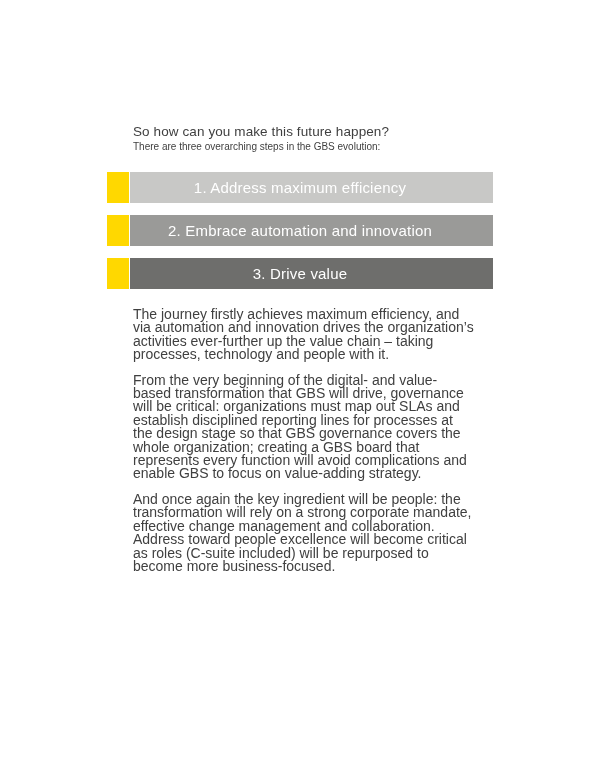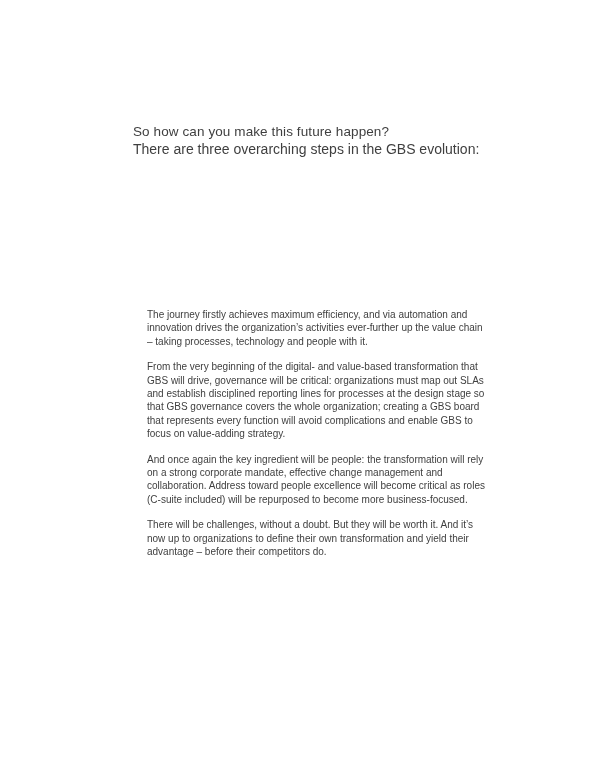--- a/index.html
+++ b/index.html
@@ -13,46 +13,66 @@
   }
   .heading {
     position:absolute; left:133px; top:124px;
     margin:0;
     font-size:13.5px; font-weight:normal; color:#3f3f3f;
     letter-spacing:0.1px;
   }
   .subheading {
     position:absolute; left:133px; top:141px;
     margin:0;
-    font-size:14px; color:#3f3f3f;
+    font-size:10px; color:#3f3f3f;
   }
   .steps { position:absolute; left:107px; top:172px; width:386px; }
   .step-row { position:relative; height:31px; margin-bottom:12px; }
   .step-accent { position:absolute; left:0; top:0; width:22px; height:31px; background:#ffd800; }
   .step-bar { position:absolute; left:23px; right:0; top:0; height:31px; background:#9a9a98; }
   .step-label {
     position:absolute; left:0; right:0; top:0; height:31px;
     display:flex; align-items:center; justify-content:center;
     color:#ffffff; font-size:15px; letter-spacing:0.2px;
   }
   .body-text {
-    position:absolute; left:147px; top:308px; width:342px;
-    font-size:10px; line-height:13.4px; color:#404040;
+    position:absolute; left:133px; top:308px; width:342px;
+    font-size:14px; line-height:13.4px; color:#404040;
   }
   .body-text p { margin:0 0 12px 0; }
 </style>
 </head>
 <body>
 
 <div class="page">
 
   <h1 class="heading">So how can you make this future happen?</h1>
   <p class="subheading">There are three overarching steps in the GBS evolution:</p>
 
+  <div class="steps">
+
+    <div class="step-row">
+      <span class="step-accent" style="background: rgb(255, 216, 0);"></span>
+      <span class="step-bar" style="background: rgb(200, 200, 198);"></span>
+      <span class="step-label" style="color: rgb(255, 255, 255);">1. Address maximum efficiency</span>
+    </div>
+
+    <div class="step-row">
+      <span class="step-accent" style="background: rgb(255, 216, 0);"></span>
+      <span class="step-bar" style="background: rgb(154, 154, 152);"></span>
+      <span class="step-label" style="color: rgb(255, 255, 255);">2. Embrace automation and innovation</span>
+    </div>
+
+    <div class="step-row">
+      <span class="step-accent" style="background: rgb(255, 216, 0);"></span>
+      <span class="step-bar" style="background: rgb(110, 110, 108);"></span>
+      <span class="step-label" style="color: rgb(255, 255, 255);">3. Drive value</span>
+    </div>
+
+  </div>
 
   <div class="body-text">
     <p>The journey firstly achieves maximum efficiency, and via automation and innovation drives the organization’s activities ever-further up the value chain – taking processes, technology and people with it.</p>
     <p>From the very beginning of the digital- and value-based transformation that GBS will drive, governance will be critical: organizations must map out SLAs and establish disciplined reporting lines for processes at the design stage so that GBS governance covers the whole organization; creating a GBS board that represents every function will avoid complications and enable GBS to focus on value-adding strategy.</p>
     <p>And once again the key ingredient will be people: the transformation will rely on a strong corporate mandate, effective change management and collaboration. Address toward people excellence will become critical as roles (C-suite included) will be repurposed to become more business-focused.</p>
-    <p>There will be challenges, without a doubt. But they will be worth it. And it’s now up to organizations to define their own transformation and yield their advantage – before their competitors do.</p>
   </div>
 
 </div>
 
 </body></html>

